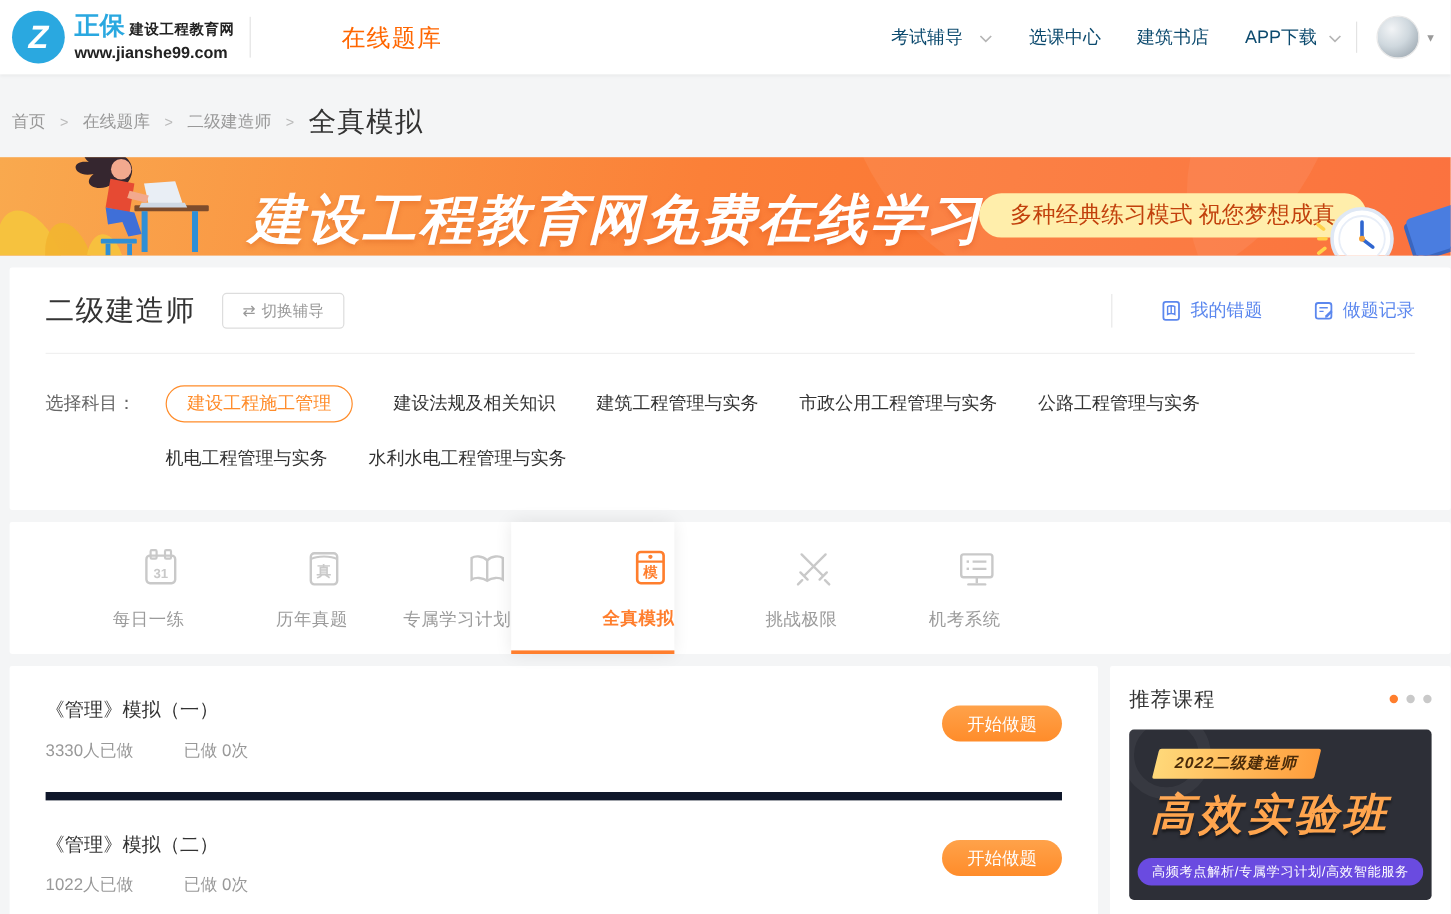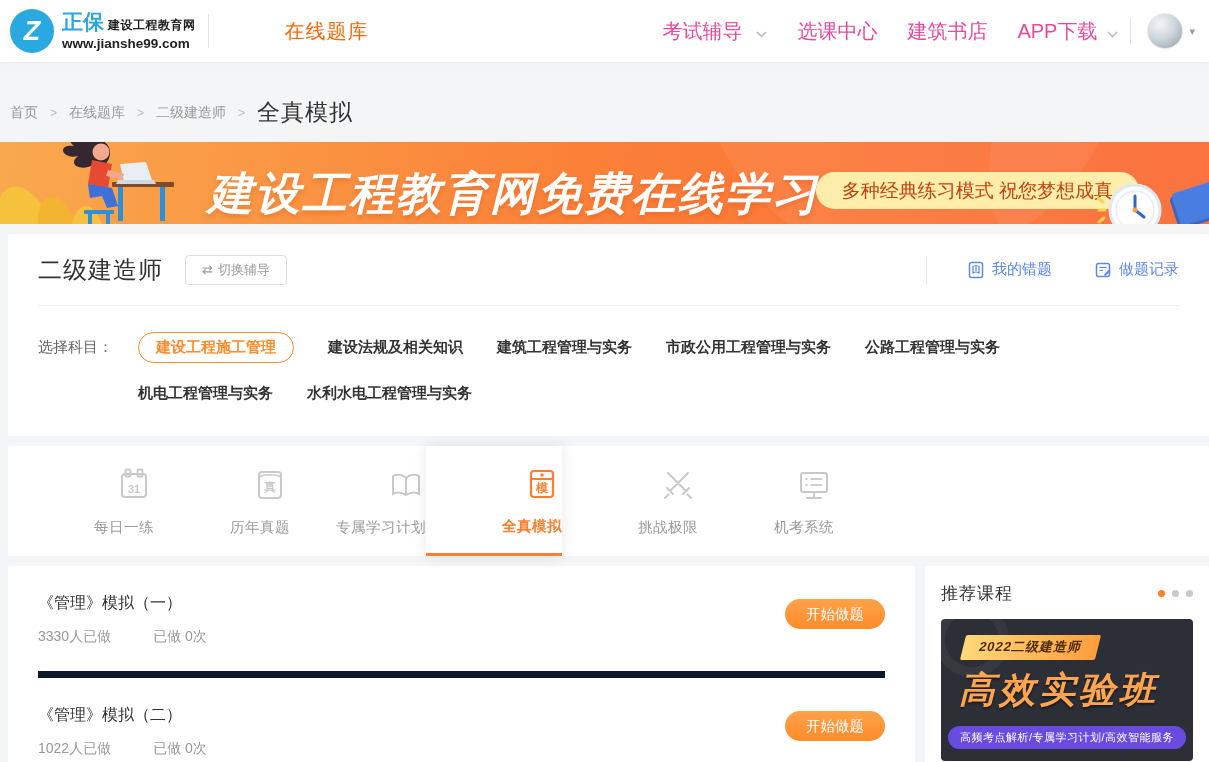--- a/index.html
+++ b/index.html
@@ -12,31 +12,31 @@
   .logo-area { display:flex; align-items:center; cursor:pointer; }
   .logo-circle { width:44px; height:44px; border-radius:50%; background:#2aa8e0; color:#fff; display:flex; align-items:center; justify-content:center; font-size:27px; font-weight:bold; font-style:italic; }
   .logo-text { margin-left:8px; line-height:1.15; }
   .brand-row { display:flex; align-items:baseline; }
   .brand-cn { color:#2aa8e0; font-size:21px; font-weight:bold; margin-right:4px; }
   .site-name { color:#222; font-size:12px; font-weight:bold; letter-spacing:.5px; }
   .site-url { color:#222; font-size:13.5px; font-weight:bold; margin-top:2px; }
   .v-divider { width:1px; height:34px; background:#e3e3e3; margin:0 0 0 12px; }
   .v-divider.short { height:26px; }
   .qbank-title { color:#ff6600; font-size:20px; margin-left:76px; letter-spacing:1px; }
-  .top-nav { display:flex; align-items:center; margin-left:auto; font-size:20px; color:#ec4899; }
+  .top-nav { display:flex; align-items:center; margin-left:auto; font-size:15px; color:#0c4a6e; }
   .top-nav .nav-item { display:flex; align-items:center; margin-left:30px; cursor:pointer; white-space:nowrap; }
   .top-nav .nav-item:first-child { margin-left:0; }
   .chev { margin-left:14px; display:inline-block; }
   .chev.tight { margin-left:10px; }
   .avatar-wrap { display:flex; align-items:center; margin-left:16px; cursor:pointer; }
   .avatar { width:36px; height:36px; border-radius:50%; background:radial-gradient(circle at 35% 30%, #f2f4f6 0%, #cfd8de 45%, #8e9aa4 100%); border:1px solid #e8e8e8; }
   .avatar-caret { color:#9a9a9a; font-size:11px; margin-left:6px; }
 
   
-  .breadcrumb { display:flex; align-items:center; padding:35px 0 14px 10px; font-size:14px; color:#999; }
+  .breadcrumb { display:flex; align-items:center; padding:24px 0 14px 10px; font-size:14px; color:#999; }
   .breadcrumb .bc-link { cursor:pointer; }
   .breadcrumb .bc-sep { margin:0 12px; color:#bbb; font-size:12px; }
   .breadcrumb .bc-current { color:#333; font-size:23px; font-weight:500; letter-spacing:1px; }
 
   
   .banner { position:relative; height:82px; background:linear-gradient(100deg,#f9a94e 0%,#fb8038 48%,#fb6a33 100%); overflow:hidden; cursor:pointer; }
   .banner .glow { position:absolute; width:420px; height:420px; border-radius:50%; background:rgba(255,255,255,.07); right:90px; top:-300px; }
   .banner .glow2 { position:absolute; width:300px; height:300px; border-radius:50%; background:rgba(255,255,255,.06); right:-80px; top:-120px; }
   .banner-art { position:absolute; left:0; bottom:0; }
   .banner-headline { position:absolute; left:208px; top:22px; font-size:45px; font-weight:900; color:#fff; letter-spacing:2px; text-shadow:0 3px 4px rgba(200,60,0,.25); white-space:nowrap; font-style:italic; }
@@ -55,21 +55,21 @@
   .switch-btn { margin-left:22px; border:1px solid #ddd; border-radius:4px; background:#fff; color:#999; font-size:13px; padding:5px 16px; display:flex; align-items:center; cursor:pointer; }
   .switch-btn .swap-glyph { margin-right:5px; font-size:13px; }
   .cp-links { margin-left:auto; display:flex; align-items:center; }
   .cp-links .vline { width:1px; height:28px; background:#e8e8e8; margin-right:40px; }
   .blue-link { display:flex; align-items:center; color:#5b87ee; font-size:15px; cursor:pointer; margin-left:42px; }
   .blue-link:first-of-type { margin-left:0; }
   .blue-link svg { margin-right:7px; }
   .cp-subjects { display:flex; padding:26px 0 28px; font-size:15px; }
   .subj-label { color:#666; width:100px; flex:0 0 100px; padding-top:6px; }
   .subj-rows { display:flex; flex-direction:column; gap:16px; }
-  .subj-row { display:flex; align-items:center; gap:34px;font-weight:bold; }
+  .subj-row { display:flex; align-items:center; gap:34px; }
   .subj-item { color:#333; cursor:pointer; padding:5px 0; white-space:nowrap; }
   .subj-item.selected { color:#ff8c2a; border:1px solid #ff8c2a; border-radius:17px; padding:5px 17px; }
 
   
   .tabbar { display:flex; height:110px; padding-left:10px; }
   .tab { width:136px; height:110px; display:flex; flex-direction:column; align-items:flex-end; justify-content:center; gap:13px; cursor:pointer; color:#9b9b9b; font-size:14.5px; position:relative; }
   .tab .tab-label { letter-spacing:.5px; }
   .tab.selected { color:#ff7e2d; font-weight:bold; box-shadow:0 0 14px rgba(0,0,0,.09); border-bottom:3px solid #ff7e2d; background:#fff; z-index:2; }
 
   

